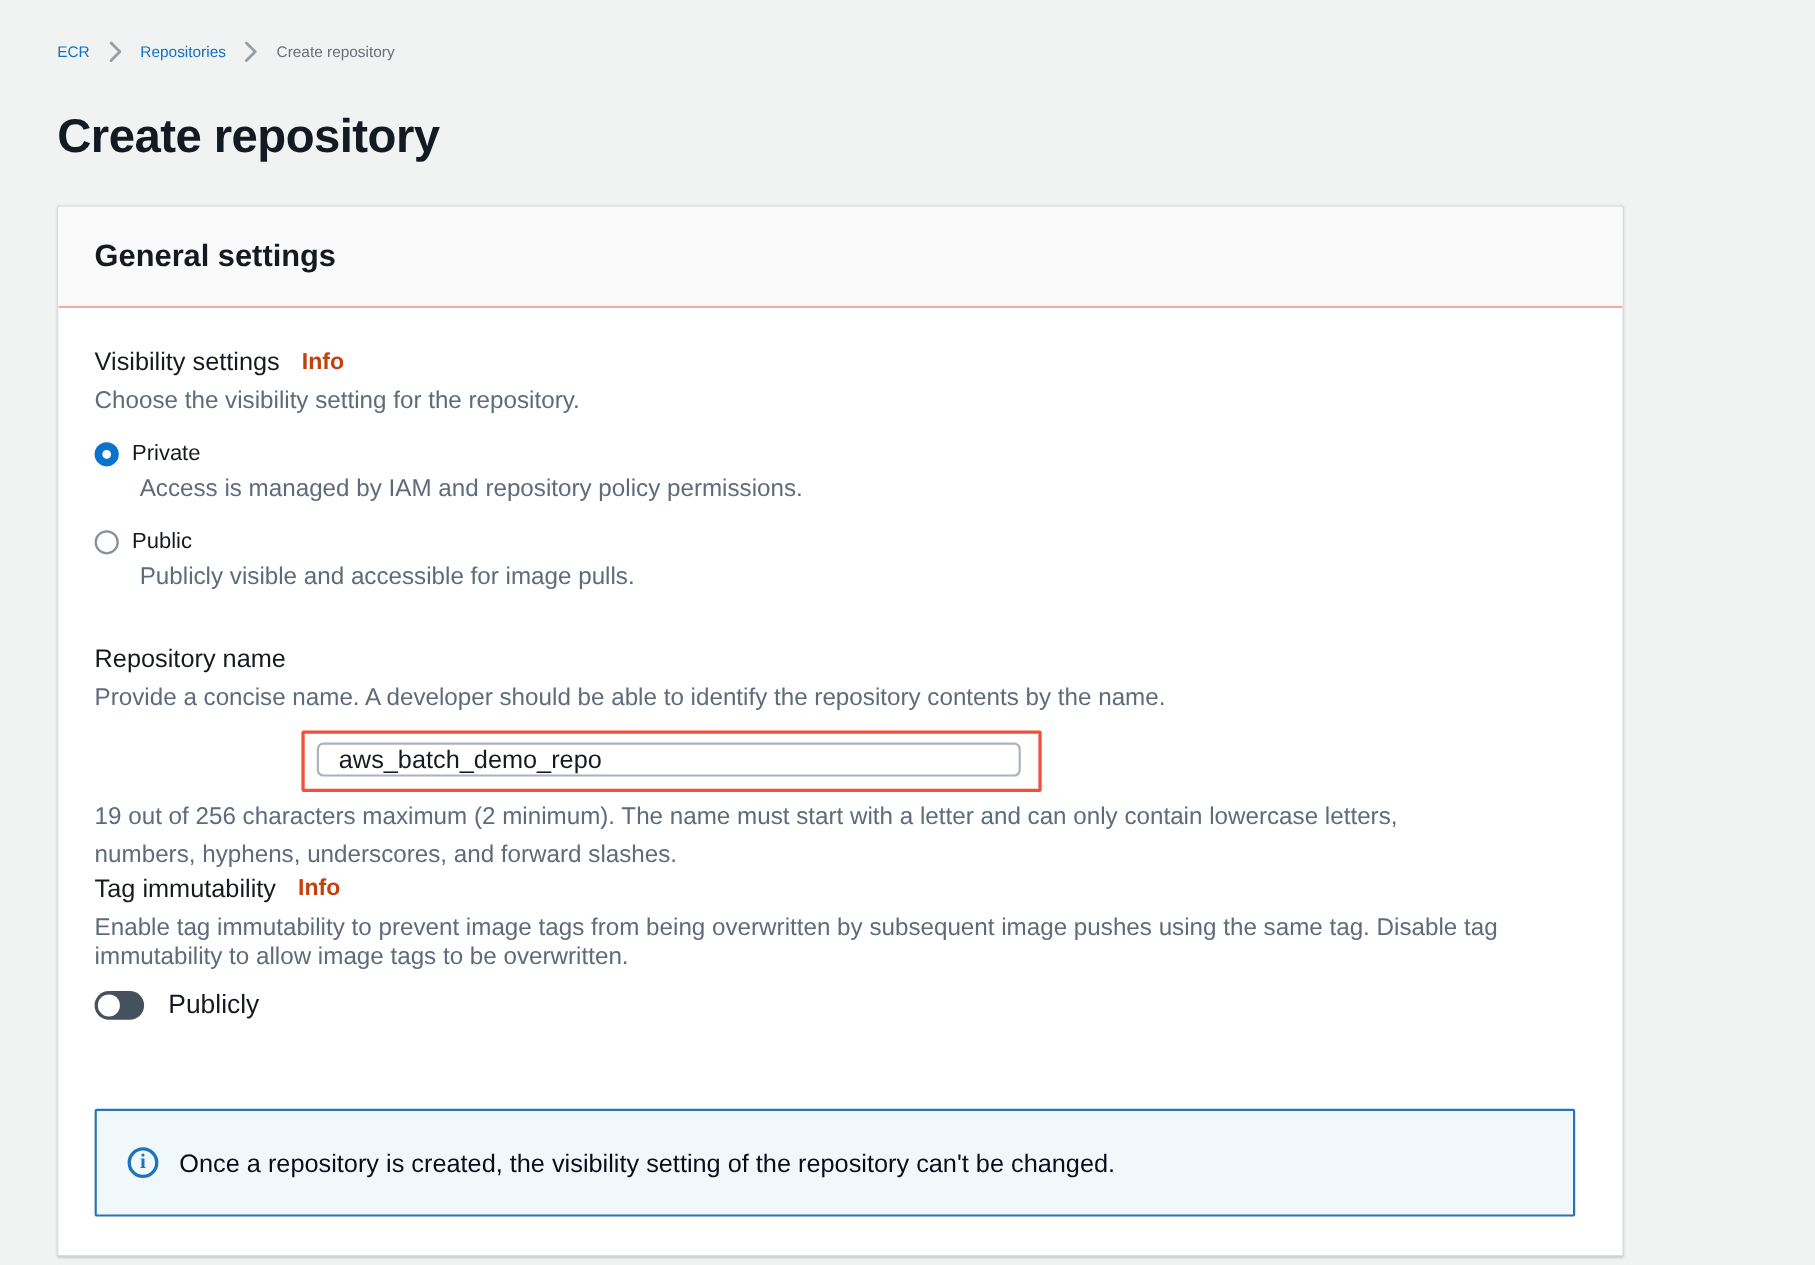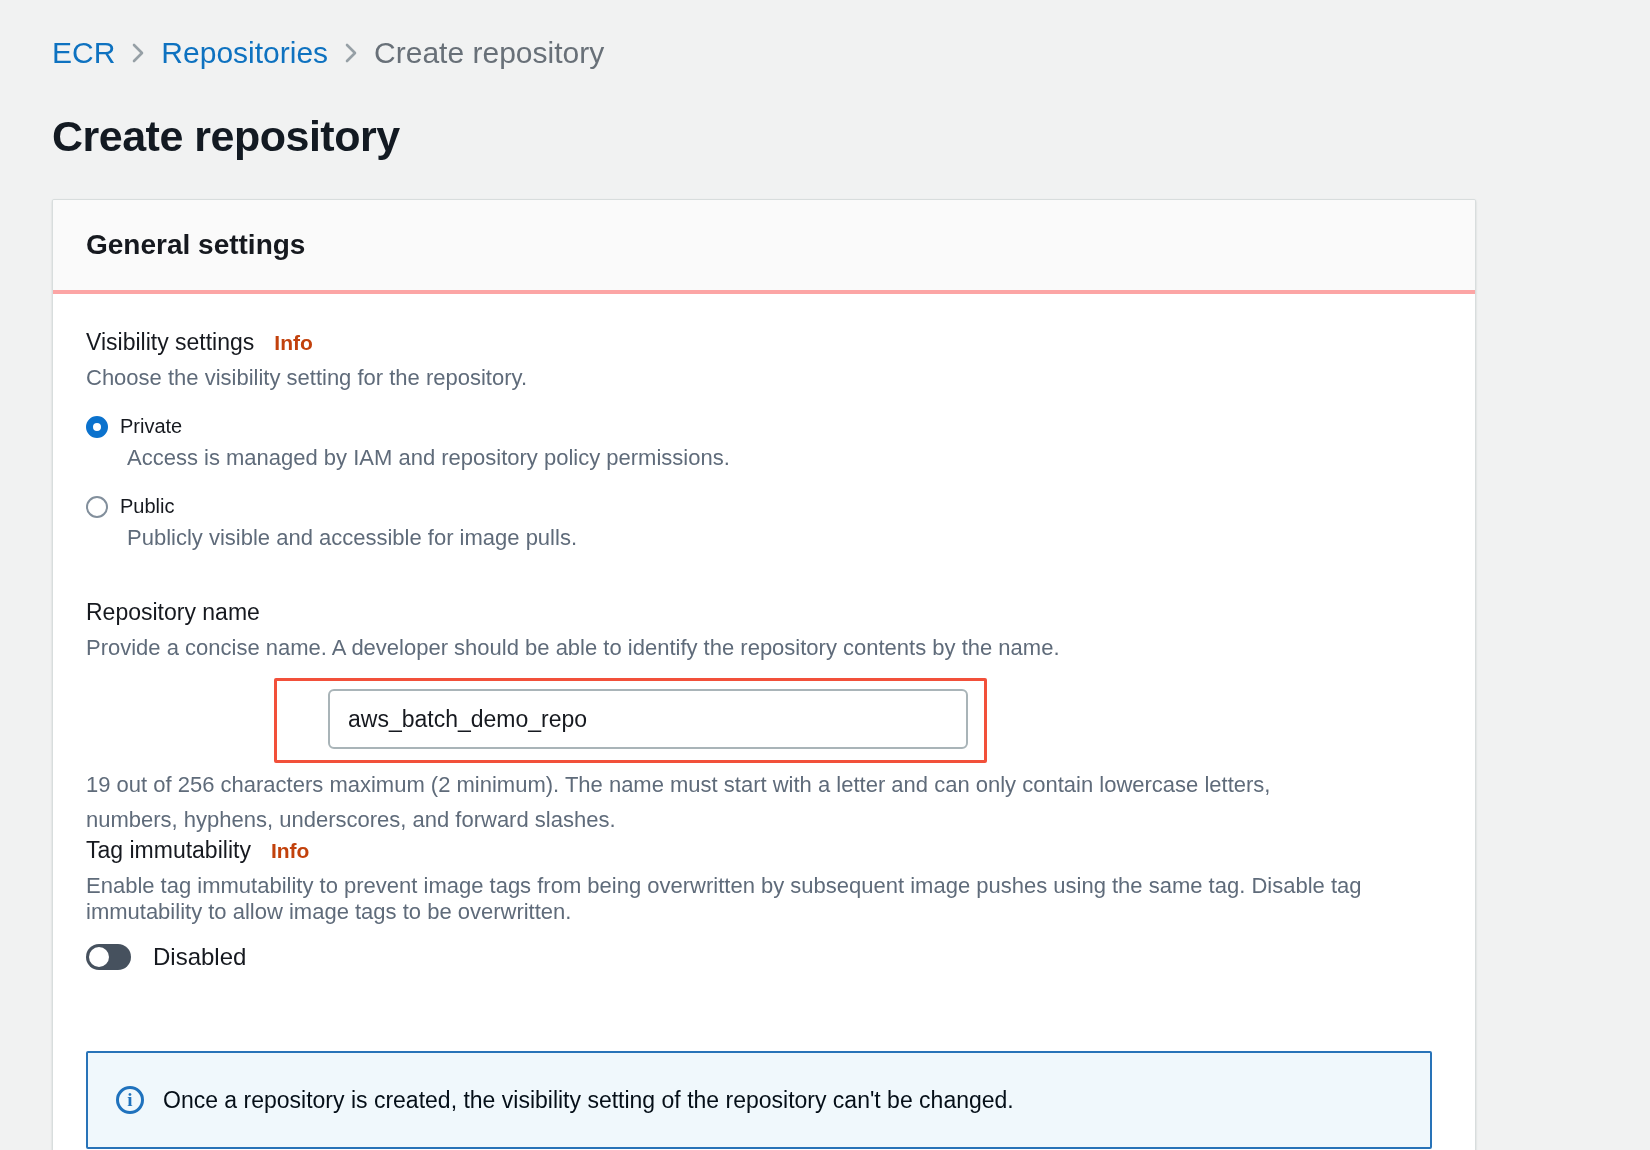--- a/index.html
+++ b/index.html
@@ -6,40 +6,40 @@
   html, body { width: 1650px; height: 1150px; }
   body {
     background: #f1f2f2;
     font-family: "Liberation Sans", sans-serif;
     color: #16191f;
     overflow: hidden;
   }
   .page { padding-left: 52px; padding-right: 52px; }
 
   
-  .breadcrumb { display: flex; align-items: center; gap: 16px; padding-top: 36px; font-size: 30px; }
+  .breadcrumb { display: flex; align-items: center; gap: 16px; padding-top: 36px; font-size: 14px; }
   .crumb-link { color: #0e72c0; text-decoration: none; cursor: pointer; }
   .crumb-current { color: #687078; }
   .crumb-sep { display: inline-flex; align-items: center; }
 
   
   .page-title { margin-top: 42px; font-size: 43px; font-weight: 700; letter-spacing: -0.5px; color: #131a22; }
 
   
   .card {
     margin-top: 38px;
     width: 1424px;
     background: #ffffff;
     border: 1px solid #d8dddd;
     border-radius: 2px;
     box-shadow: 0 1px 2px 0 rgba(0,28,36,0.18);
   }
   .card-header {
     background: #fafafa;
-    border-bottom: 4px solid #fca5a5;
+    border-bottom: 2px solid #fca5a5;
     padding: 29px 33px;
     border-radius: 2px 2px 0 0;
   }
   .card-title { font-size: 28px; font-weight: 700; color: #16191f; }
   .card-body { padding: 35px 33px 35px; }
 
   .field-label-row { display: flex; align-items: center; }
   .field-label { font-size: 23px; color: #16191f; }
   .info-link { font-size: 21px; font-weight: 700; color: #c2410c; margin-left: 20px; text-decoration: none; cursor: pointer; }
   .field-desc { margin-top: 9px; font-size: 22px; color: #5f6b7a; }
@@ -52,25 +52,25 @@
   .radio-circle.unselected { border: 2px solid #828f9c; }
   .radio-label { margin-left: 12px; font-size: 20px; color: #16191f; }
   .radio-desc { margin-left: 41px; margin-top: 7px; font-size: 22px; color: #5f6b7a; }
 
   
   .section-repo { margin-top: 48px; }
   .repo-row { display: flex; align-items: center; margin-top: 28px; margin-left: 190px; }
   .url-prefix { font-size: 23px; color: #16191f; white-space: nowrap; }
   .input-wrap { position: relative; margin-left: 12px; }
   .repo-input {
-    width: 640px; height: 60px;
+    width: 640px; height: 31px;
     border: 2px solid #a9b4b8; border-radius: 6px;
     background: #fff; color: #16191f;
     font-size: 23px; font-family: "Liberation Sans", sans-serif;
-    padding: 0 18px; outline: none; margin-left: 40px;
+    padding: 0 18px; outline: none;
   }
   .annotation-box {
     position: absolute; top: -11px; left: -14px; right: -19px; bottom: -14px;
     border: 3px solid #f2503a; border-radius: 2px; pointer-events: none;
   }
   .helper-text { margin-top: 18px; font-size: 22px; color: #5f6b7a; line-height: 1.6; max-width: 1235px; }
 
   
   .section-tag { }
   .toggle-row { display: flex; align-items: center; margin-top: 18px; }
@@ -169,21 +169,21 @@
         <div class="field-label-row">
           <span class="field-label">Tag immutability</span>
           <a class="info-link">Info</a>
         </div>
         <div class="field-desc">Enable tag immutability to prevent image tags from being overwritten by subsequent image pushes using the same tag. Disable tag immutability to allow image tags to be overwritten.</div>
 
         <div class="toggle-row">
           <span class="toggle">
             <span class="toggle-knob"></span>
           </span>
-          <span class="toggle-label">Disabled</span>
+          <span class="toggle-label">Publicly</span>
         </div>
       </div>
 
       <div class="alert">
         <span class="alert-icon">i</span>
         <span class="alert-text">Once a repository is created, the visibility setting of the repository can't be changed.</span>
       </div>
 
     </div>
   </section>

